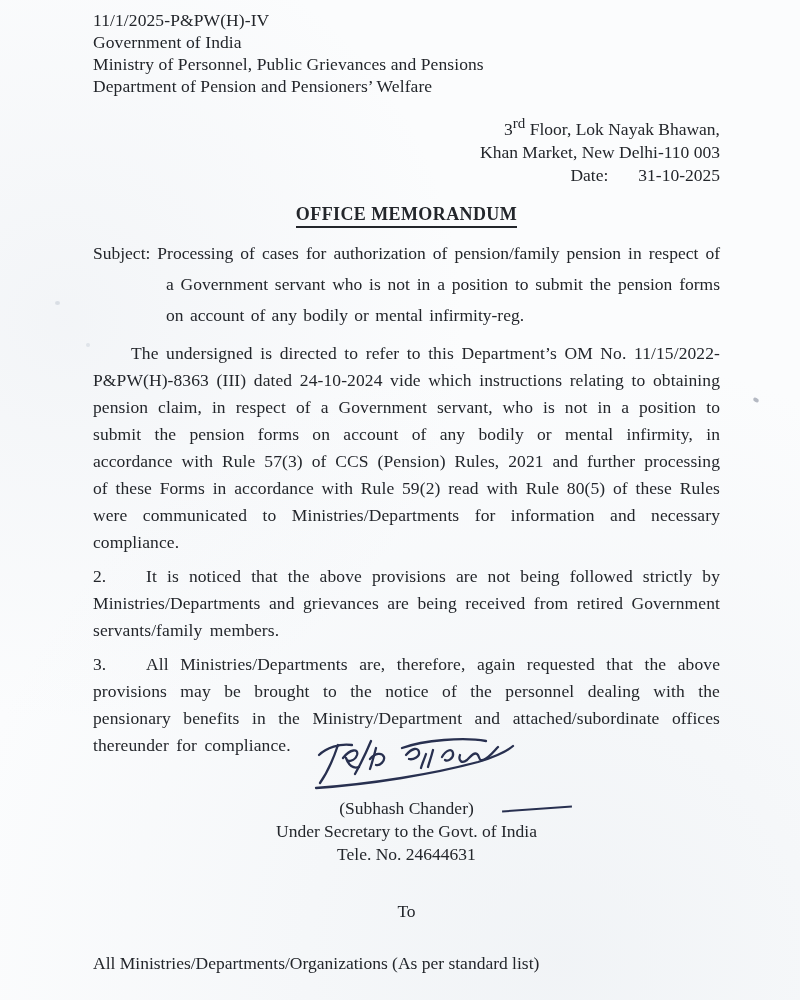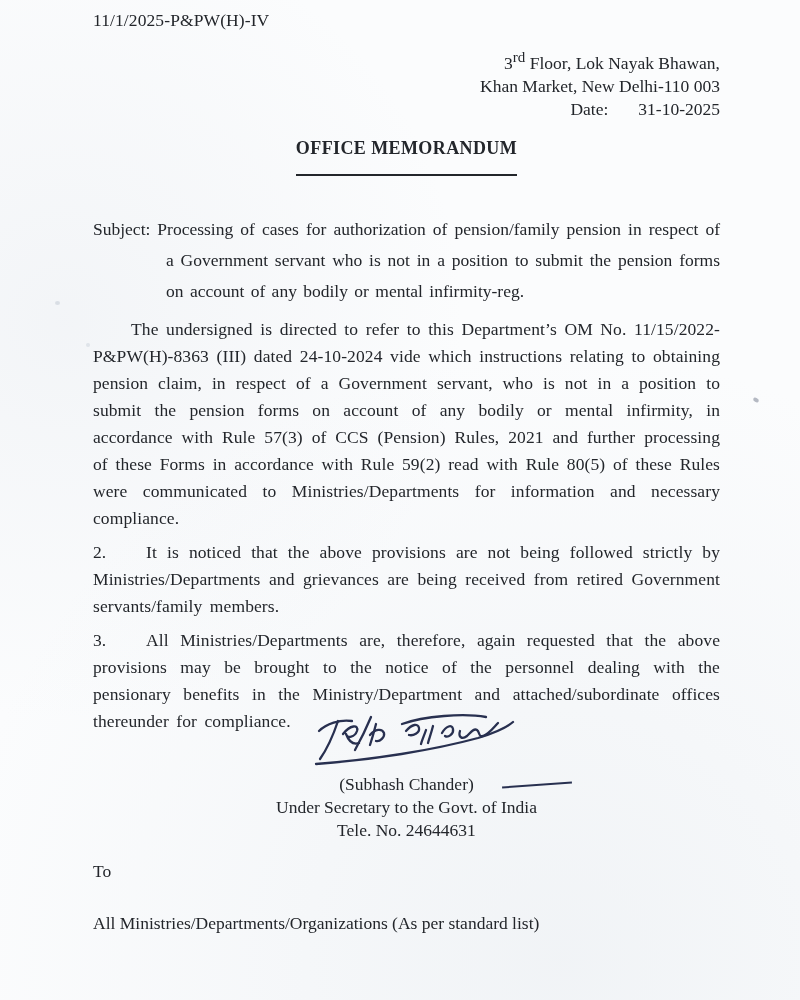--- a/index.html
+++ b/index.html
@@ -43,25 +43,25 @@
   .om-head-row {
     margin-top: 17px;
     text-align: center;
   }
   .om-head {
     display: inline-block;
     font-weight: bold;
     font-size: 18px;
     letter-spacing: 0.4px;
     border-bottom: 2px solid #23262b;
-    padding-bottom: 15px;
+    padding-bottom: 1px;
   }
   
   .subject {
-    margin-top: 38px;
+    margin-top: 10px;
     line-height: 31px;
     padding-left: 73px;
     text-indent: -73px;
     text-align: justify;
     word-spacing: 2px;
   }
   .subject-label { margin-right: 7px; }
   
   .para {
     margin: 0;
@@ -95,38 +95,41 @@
   .sig-strike {
     position: absolute;
     right: 148px;
     top: 11px;
     width: 70px;
     height: 2px;
     background: #283050;
     transform: rotate(-4deg);
   }
   
-  .to-line { margin-top: 18px; line-height: 23px; }
+  .to-line { margin-top: 34px; line-height: 23px; text-align: center; }
   .dist-line { margin-top: 29px; line-height: 23px; }
   
   .speck {
     position: absolute;
     border-radius: 50%;
     pointer-events: none;
   }
   .speck-a { left: 753px; top: 398px; width: 6px; height: 4px; background: rgba(95,105,125,0.45); transform: rotate(30deg); }
   .speck-b { left: 55px;  top: 301px; width: 5px; height: 4px; background: rgba(160,170,185,0.30); }
   .speck-c { left: 86px;  top: 343px; width: 4px; height: 4px; background: rgba(165,175,190,0.25); }
 </style>
 </head>
 <body>
 
 <div class="page">
 
   <div class="hdr-line">11/1/2025-P&amp;PW(H)-IV</div>
+  <div class="hdr-line">Government of India</div>
+  <div class="hdr-line">Ministry of Personnel, Public Grievances and Pensions</div>
+  <div class="hdr-line">Department of Pension and Pensioners’ Welfare</div>
 
   <div class="addr-block">
     <div><span>3</span><sup>rd</sup><span> Floor, Lok Nayak Bhawan,</span></div>
     <div>Khan Market, New Delhi-110 003</div>
     <div><span>Date:</span><span class="date-value">31-10-2025</span></div>
   </div>
 
   <div class="om-head-row">
     <span class="om-head">OFFICE MEMORANDUM</span>
   </div>

